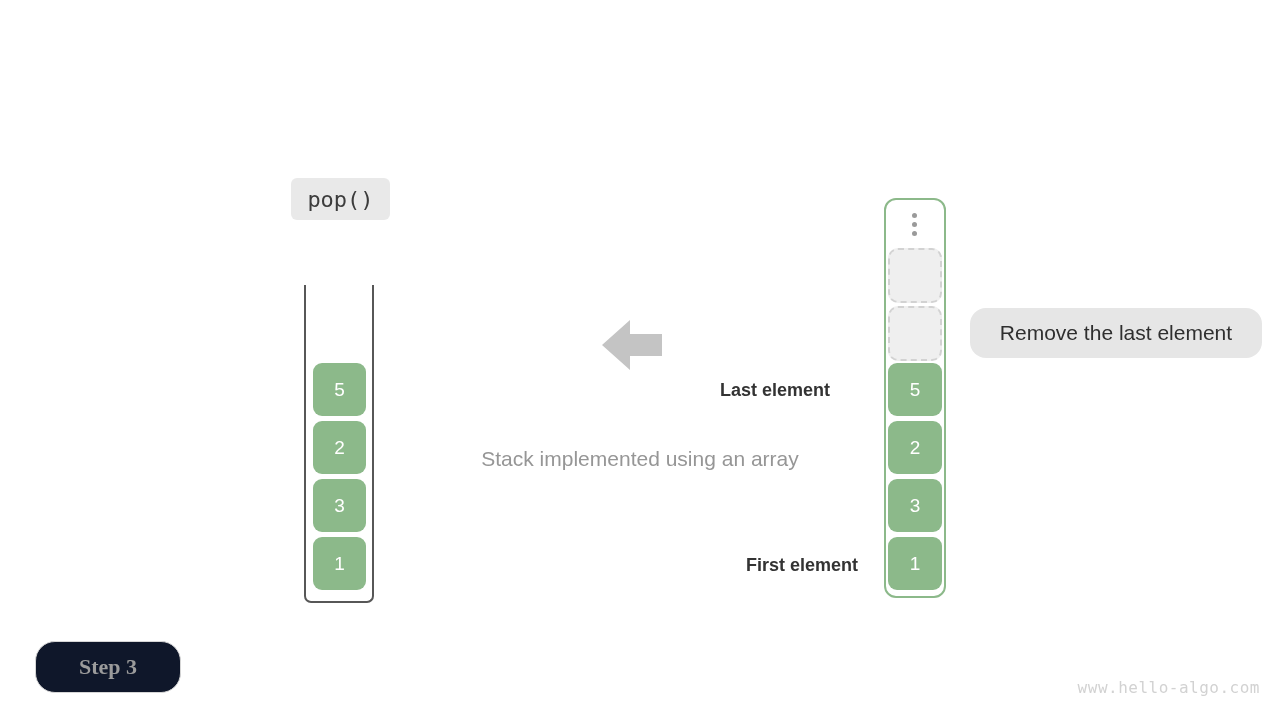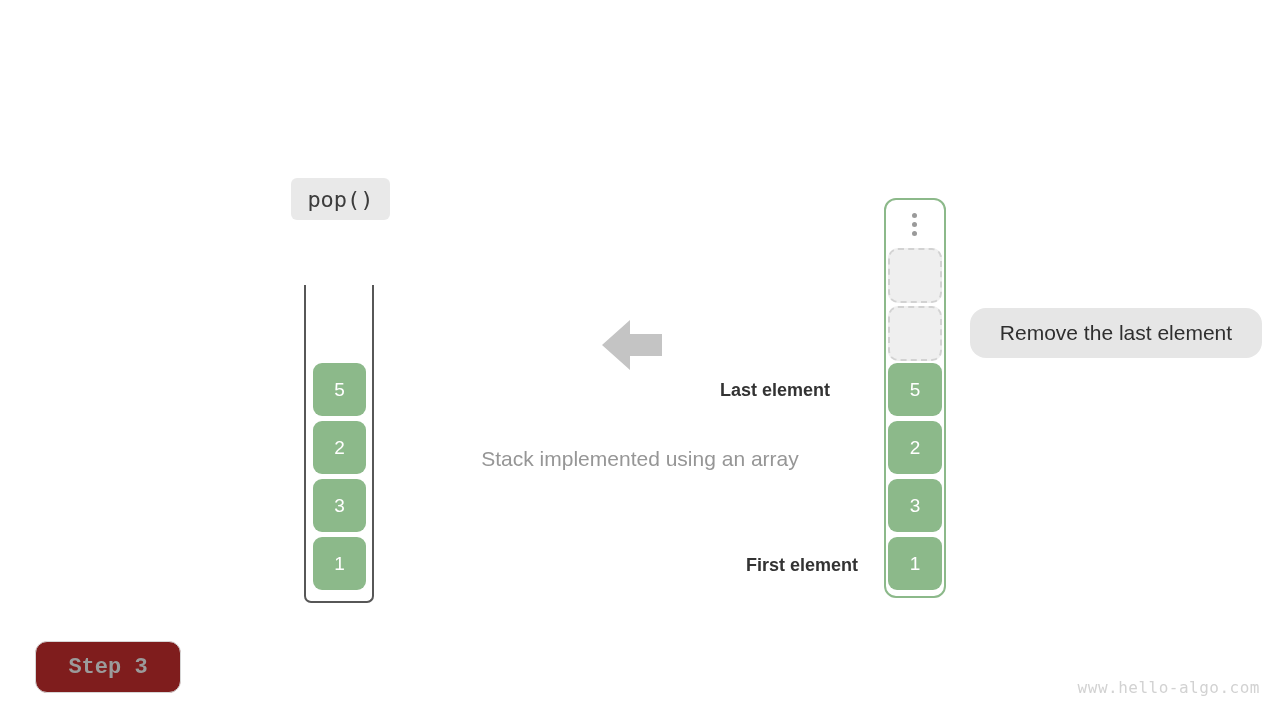--- a/index.html
+++ b/index.html
@@ -182,26 +182,26 @@
   }
 
   
   .step-badge {
     position: absolute;
     left: 35px;
     top: 641px;
     width: 146px;
     height: 52px;
     border: 1px solid #d6d6d6;
-    border-radius: 12px;
-    background: #7f1d1d;
-    display: flex;
-    align-items: center;
-    justify-content: center;
-    font-family: Liberation Mono, monospace;
+    border-radius: 20px;
+    background: #0f172a;
+    display: flex;
+    align-items: center;
+    justify-content: center;
+    font-family: Liberation Serif, serif;
     font-size: 22px;
     font-weight: bold;
     color: #9b9b9b;
     box-sizing: border-box;
   }
 
   
   .watermark {
     position: absolute;
     right: 20px;

